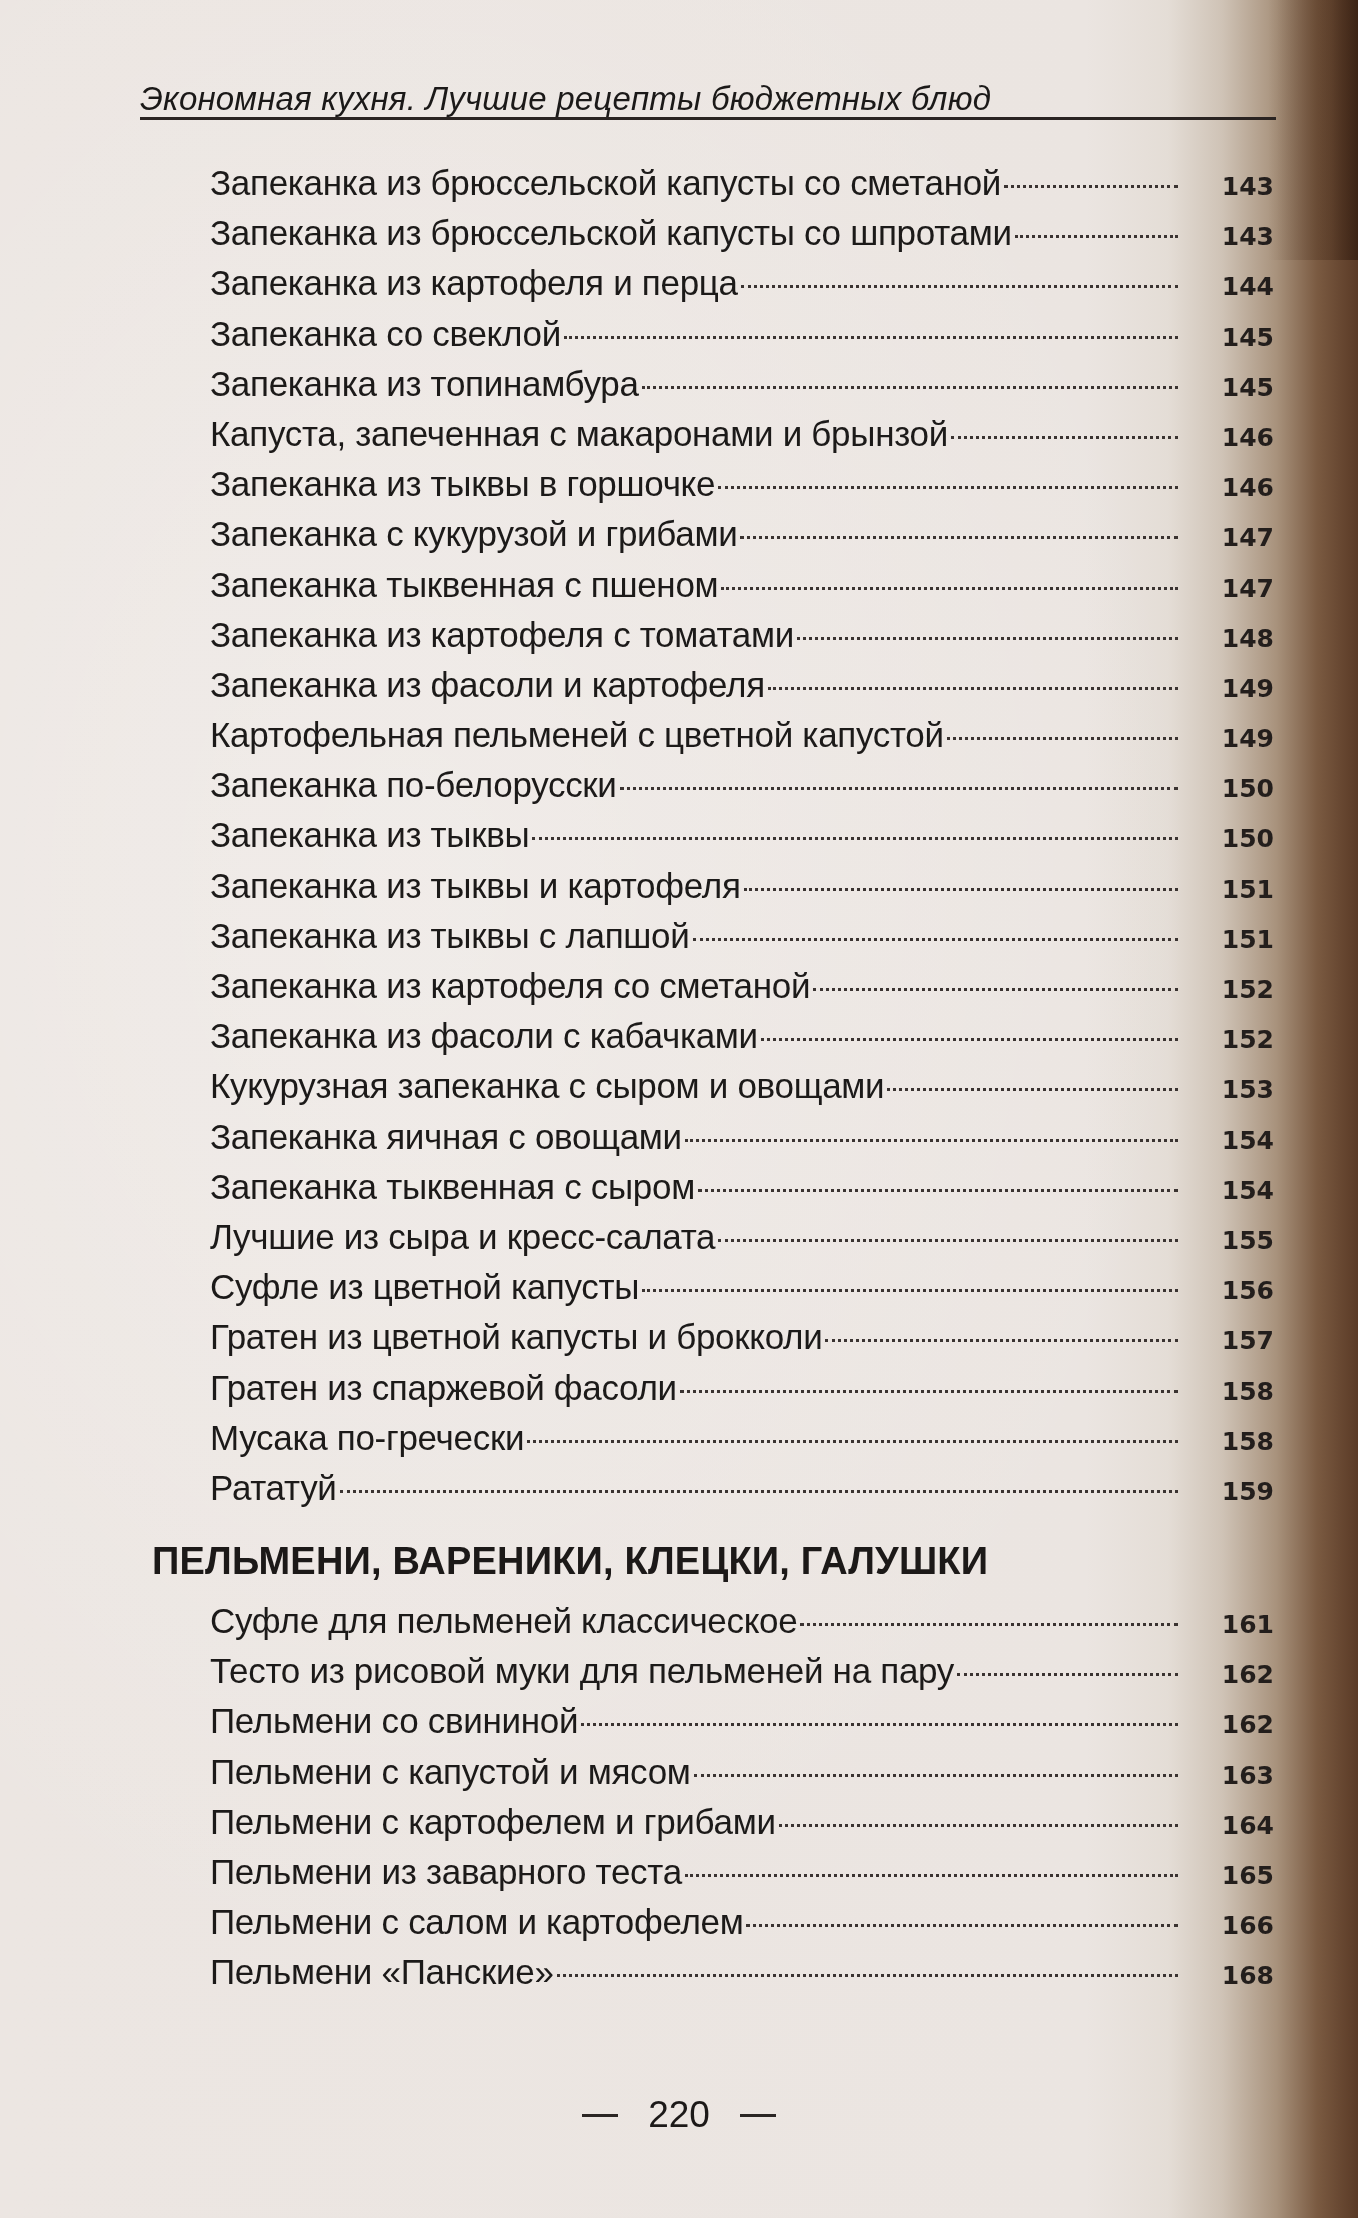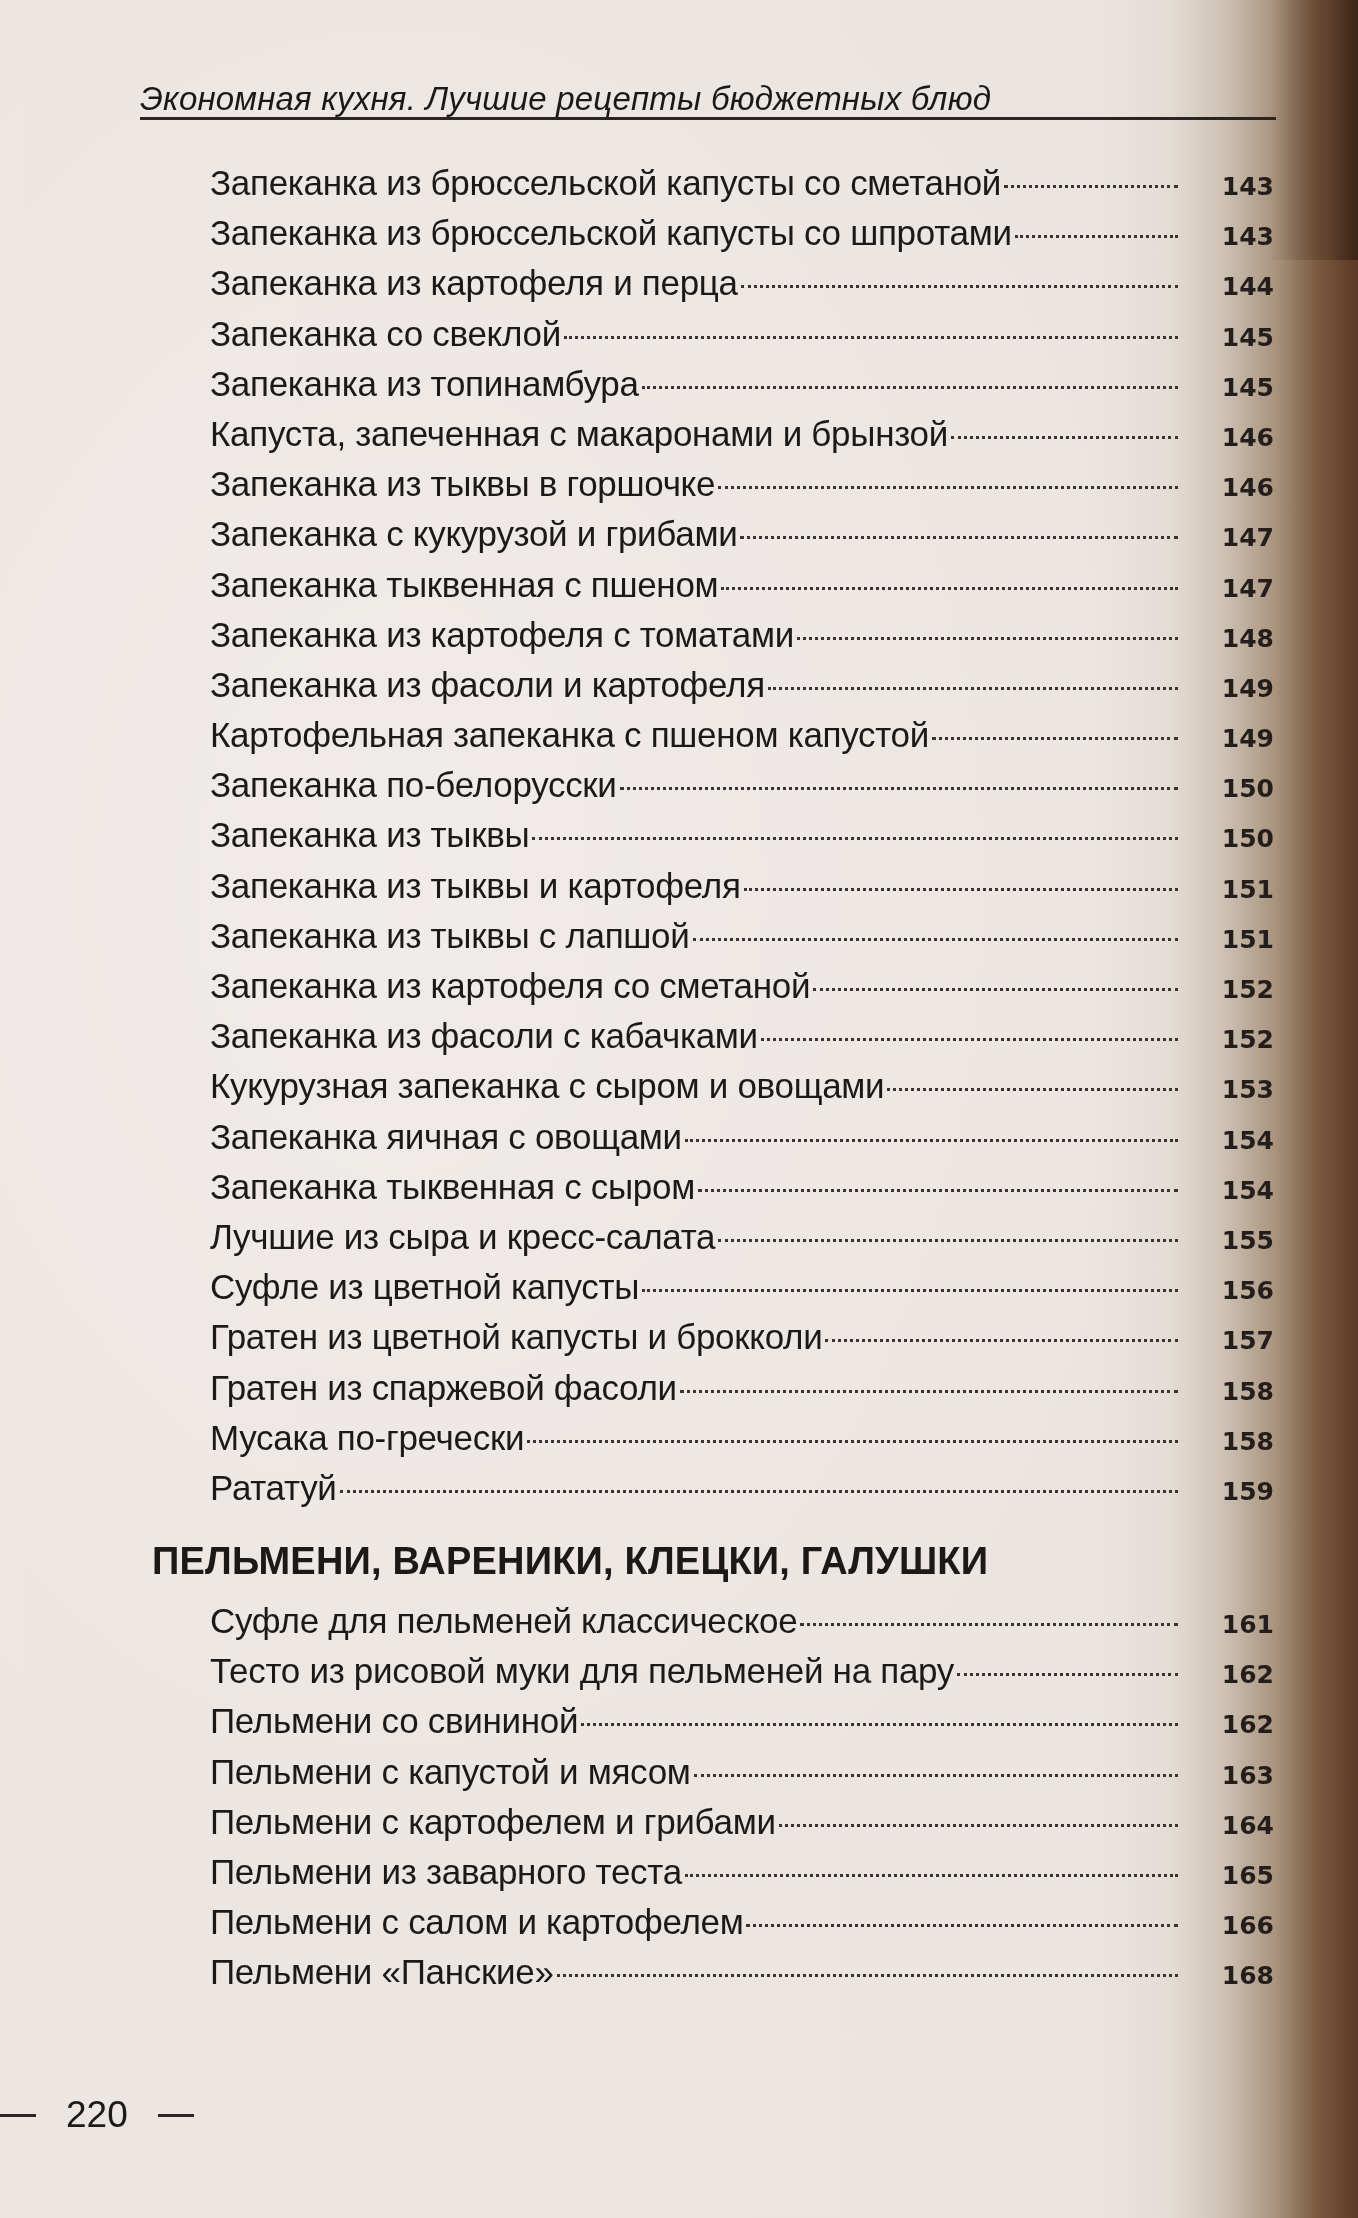--- a/index.html
+++ b/index.html
@@ -98,21 +98,21 @@
       color: #1c1918;
       white-space: nowrap;
       margin: 12px;
     }
     .folio {
       position: absolute;
       top: 2094px;
       left: 0;
       width: 1358px;
       display: flex;
-      justify-content: flex-start;
+      justify-content: center;
       align-items: center;
       gap: 24px;
       font-size: 37px;
       color: #1c1918;
     }
     .folio-dash {
       display: inline-block;
       width: 36px;
       height: 3px;
       background: #2b2624;
@@ -180,21 +180,21 @@
       <span class="toc-title">Запеканка из картофеля с томатами</span>
       <span class="toc-leader"></span>
       <span class="toc-page">148</span>
     </li>
   <li class="toc-row">
       <span class="toc-title">Запеканка из фасоли и картофеля</span>
       <span class="toc-leader"></span>
       <span class="toc-page">149</span>
     </li>
   <li class="toc-row">
-      <span class="toc-title">Картофельная запеканка с пшеном капустой</span>
+      <span class="toc-title">Картофельная пельменей с цветной капустой</span>
       <span class="toc-leader"></span>
       <span class="toc-page">149</span>
     </li>
   <li class="toc-row">
       <span class="toc-title">Запеканка по-белорусски</span>
       <span class="toc-leader"></span>
       <span class="toc-page">150</span>
     </li>
   <li class="toc-row">
       <span class="toc-title">Запеканка из тыквы</span>

